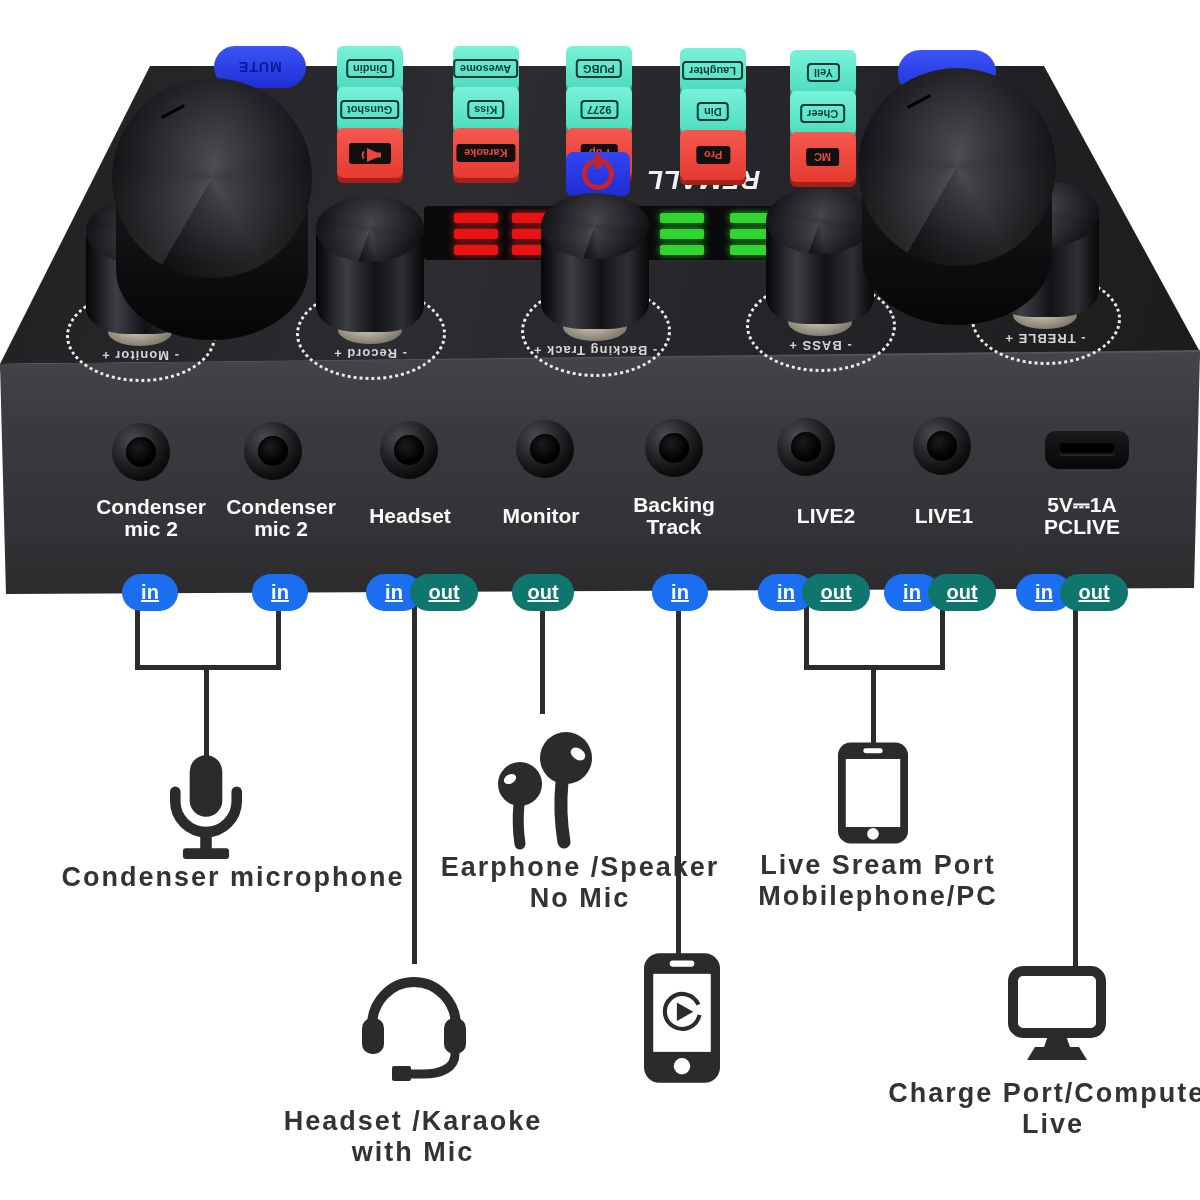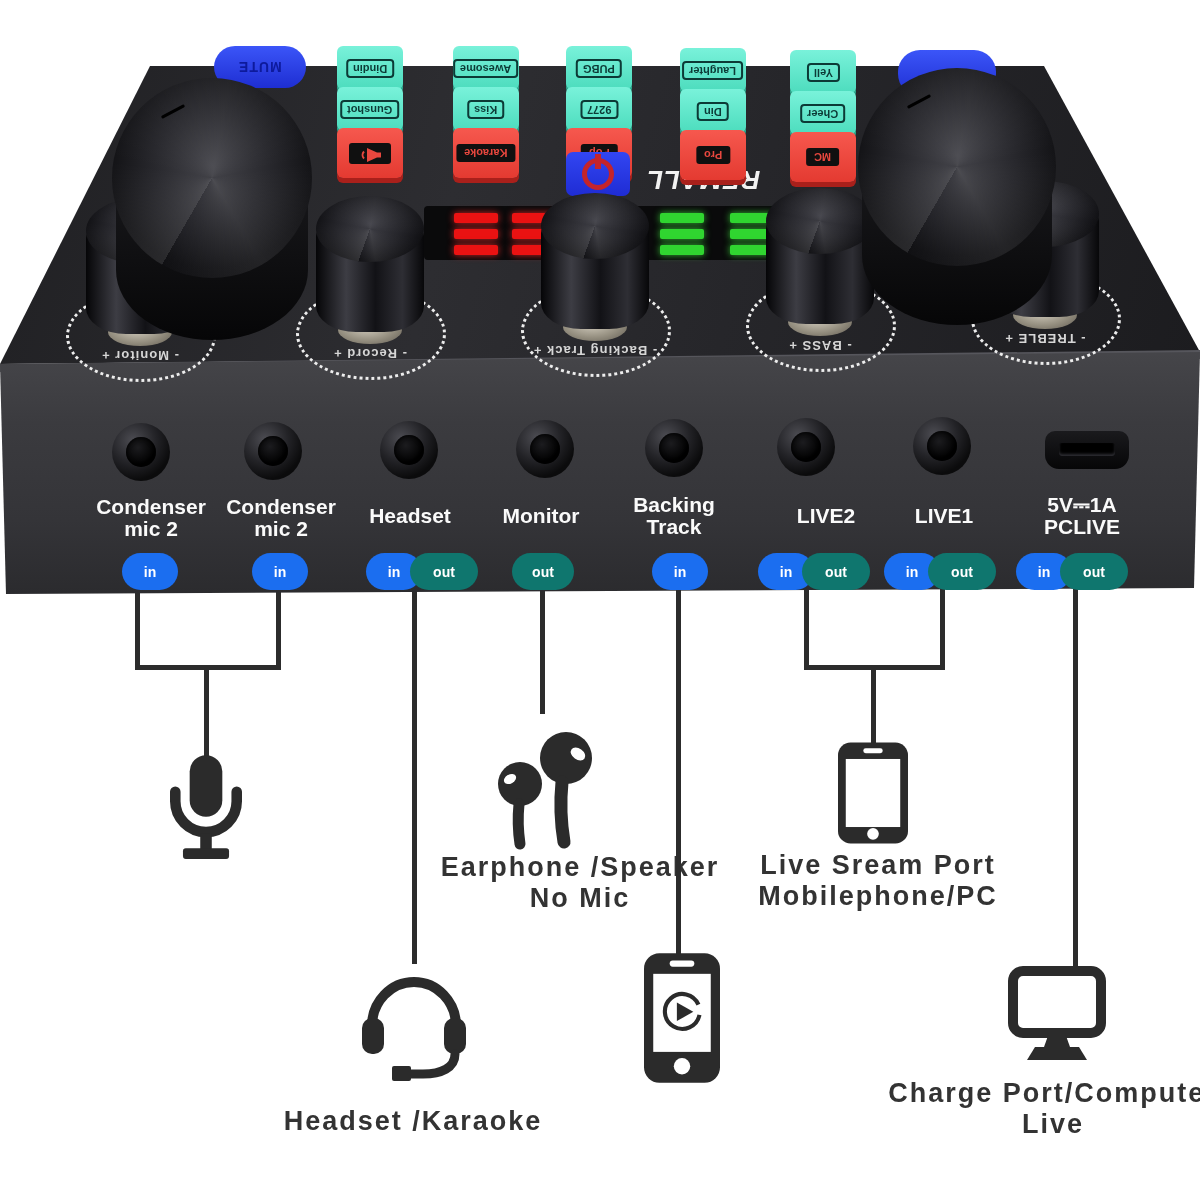--- a/index.html
+++ b/index.html
@@ -77,22 +77,22 @@
     background:radial-gradient(circle at 36% 30%,#4c4c52,#232327 42%,#0b0b0c 72%);}
   .jack::after{content:'';position:absolute;left:14px;top:14px;width:30px;height:30px;border-radius:50%;
     background:radial-gradient(circle at 40% 35%,#1c1c1f,#000 65%);box-shadow:inset 0 0 4px #000;}
   .usb{width:84px;height:38px;border-radius:10px 10px 14px 14px;
     background:linear-gradient(180deg,#1a1a1d,#060607);}
   .usb::after{content:'';position:absolute;left:14px;top:12px;width:56px;height:13px;border-radius:3px;
     background:#000;box-shadow:inset 0 -2px 3px #2e2e33;}
   .port-label{transform:translateX(-50%);text-align:center;color:#fafafa;
     font-size:21px;font-weight:bold;line-height:22px;white-space:nowrap;}
   .port-label span{display:block;}
-  .pill{position:absolute;top:553px;height:37px;border-radius:19px;color:#fff;
-    font-size:14px;font-weight:bold;display:flex;align-items:center;justify-content:center;}
+  .pill{position:absolute;top:574px;height:37px;border-radius:19px;color:#fff;
+    font-size:20px;font-weight:bold;display:flex;align-items:center;justify-content:center;text-decoration:underline;}
   .pill.in{background:#1b6ef0;z-index:6;}
   .pill.out{background:#0f766e;z-index:7;}
 
   
   .cline{position:absolute;background:#2c2c2c;z-index:1;}
   .caption{transform:translateX(-50%);text-align:center;color:#333;font-size:27px;font-weight:bold;
     letter-spacing:2px;line-height:31px;white-space:nowrap;}
   .caption span{display:block;}
   .icon{z-index:2;}
 
@@ -352,29 +352,33 @@
     </svg>
   </div>
   <div class="abs icon" style="left:1006px;top:966px">
     <svg width="102" height="100" viewBox="0 0 100 100">
       <rect x="6" y="5" width="88" height="62" rx="10" fill="none" stroke="#2b2b2b" stroke-width="10"></rect>
       <path d="M42 67 h16 l5 14 h-26 z" fill="#2b2b2b"></path>
       <path d="M28 81 h44 l8 13 h-60 z" fill="#2b2b2b"></path>
     </svg>
   </div>
 
+  <div class="abs caption" style="left:233px;top:862px">
+    <span>Condenser microphone</span>
+    </div>
   <div class="abs caption" style="left:580px;top:852px">
     <span>Earphone /Speaker</span>
       <span>No Mic</span>
     </div>
   <div class="abs caption" style="left:878px;top:850px">
     <span>Live Sream Port</span>
       <span>Mobilephone/PC</span>
     </div>
   <div class="abs caption" style="left:413px;top:1106px">
     <span>Headset /Karaoke</span>
+      <span>with Mic</span>
     </div>
   <div class="abs caption" style="left:1053px;top:1078px">
     <span>Charge Port/Computer</span>
       <span>Live</span>
     </div>
 
 </div>
 
 </body></html>

